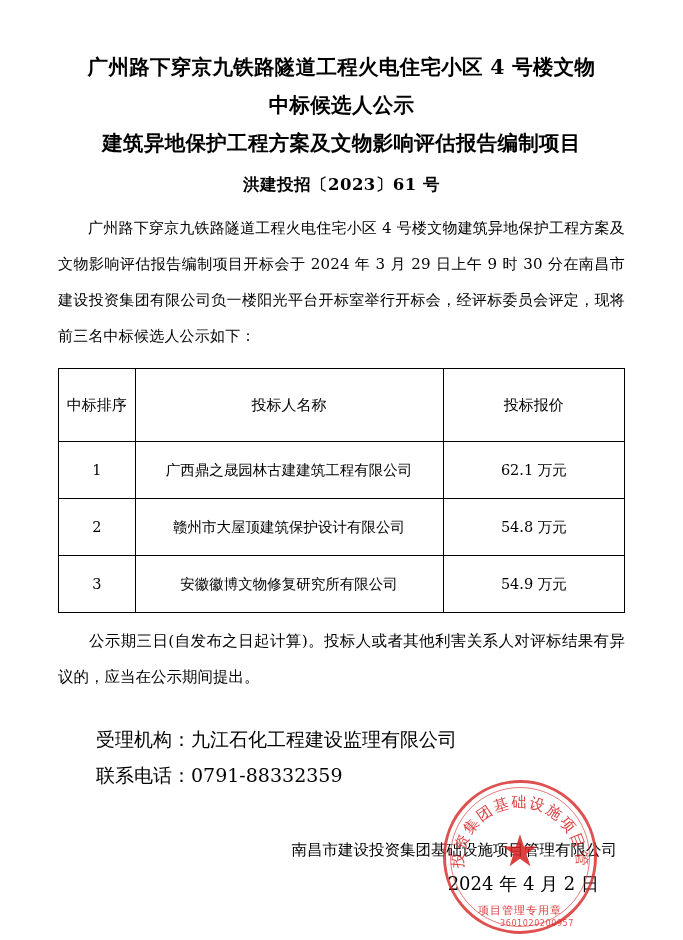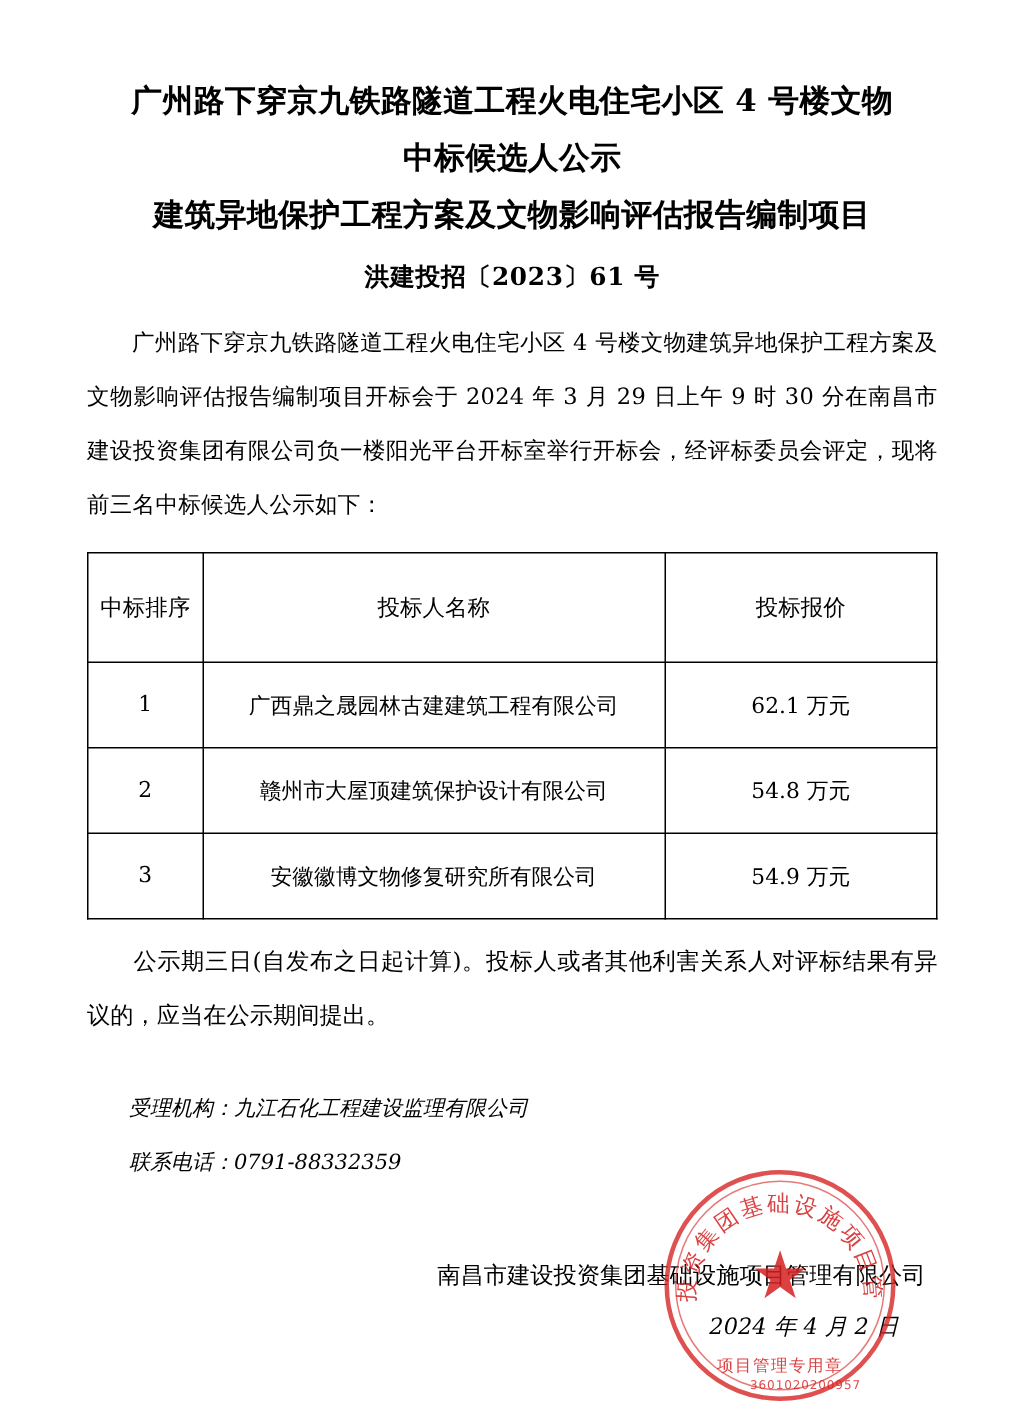--- a/index.html
+++ b/index.html
@@ -85,41 +85,39 @@
     line-height: 36px;
     text-align: justify;
     text-justify: inter-ideograph;
     text-indent: 2em;
     margin: 10px 0 0 0;
   }
   .contact-block {
     margin-top: 26px;
   }
   .contact-line {
-    font-size: 14px;
+    font-size: 19px;
     line-height: 36px;
     text-indent: 2em;
-    font-style: italic;
   }
   .signature {
     margin-top: 40px;
     text-align: right;
     position: relative;
     padding-right: 8px;
   }
   .sig-org {
     font-size: 15.5px;
     line-height: 34px;
     white-space: nowrap;
   }
   .sig-date {
-    font-size: 15px;
+    font-size: 18px;
     line-height: 34px;
     padding-right: 18px;
-    font-style: italic;
   }
   
   .seal {
     position: absolute;
     left: 443px;
     top: 780px;
     width: 154px;
     height: 154px;
     pointer-events: none;
   }

